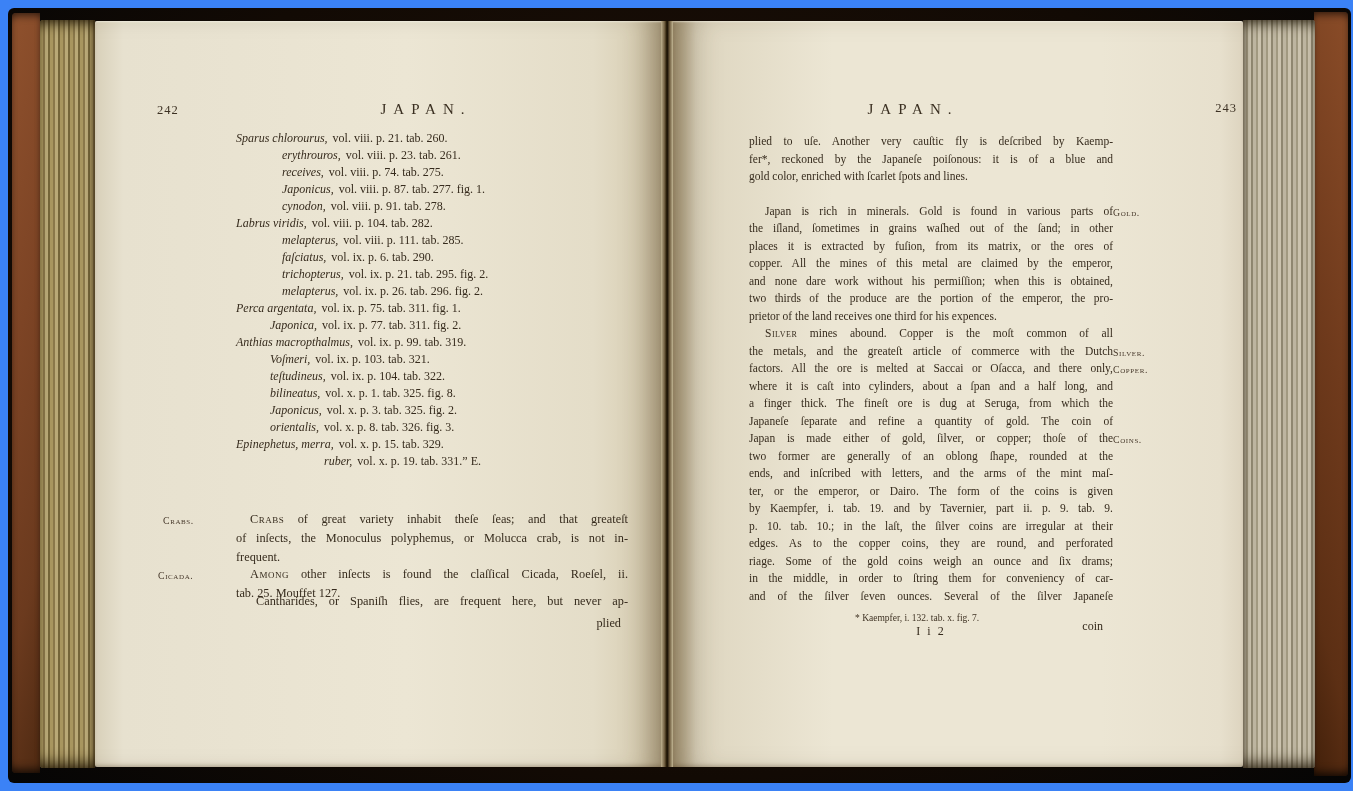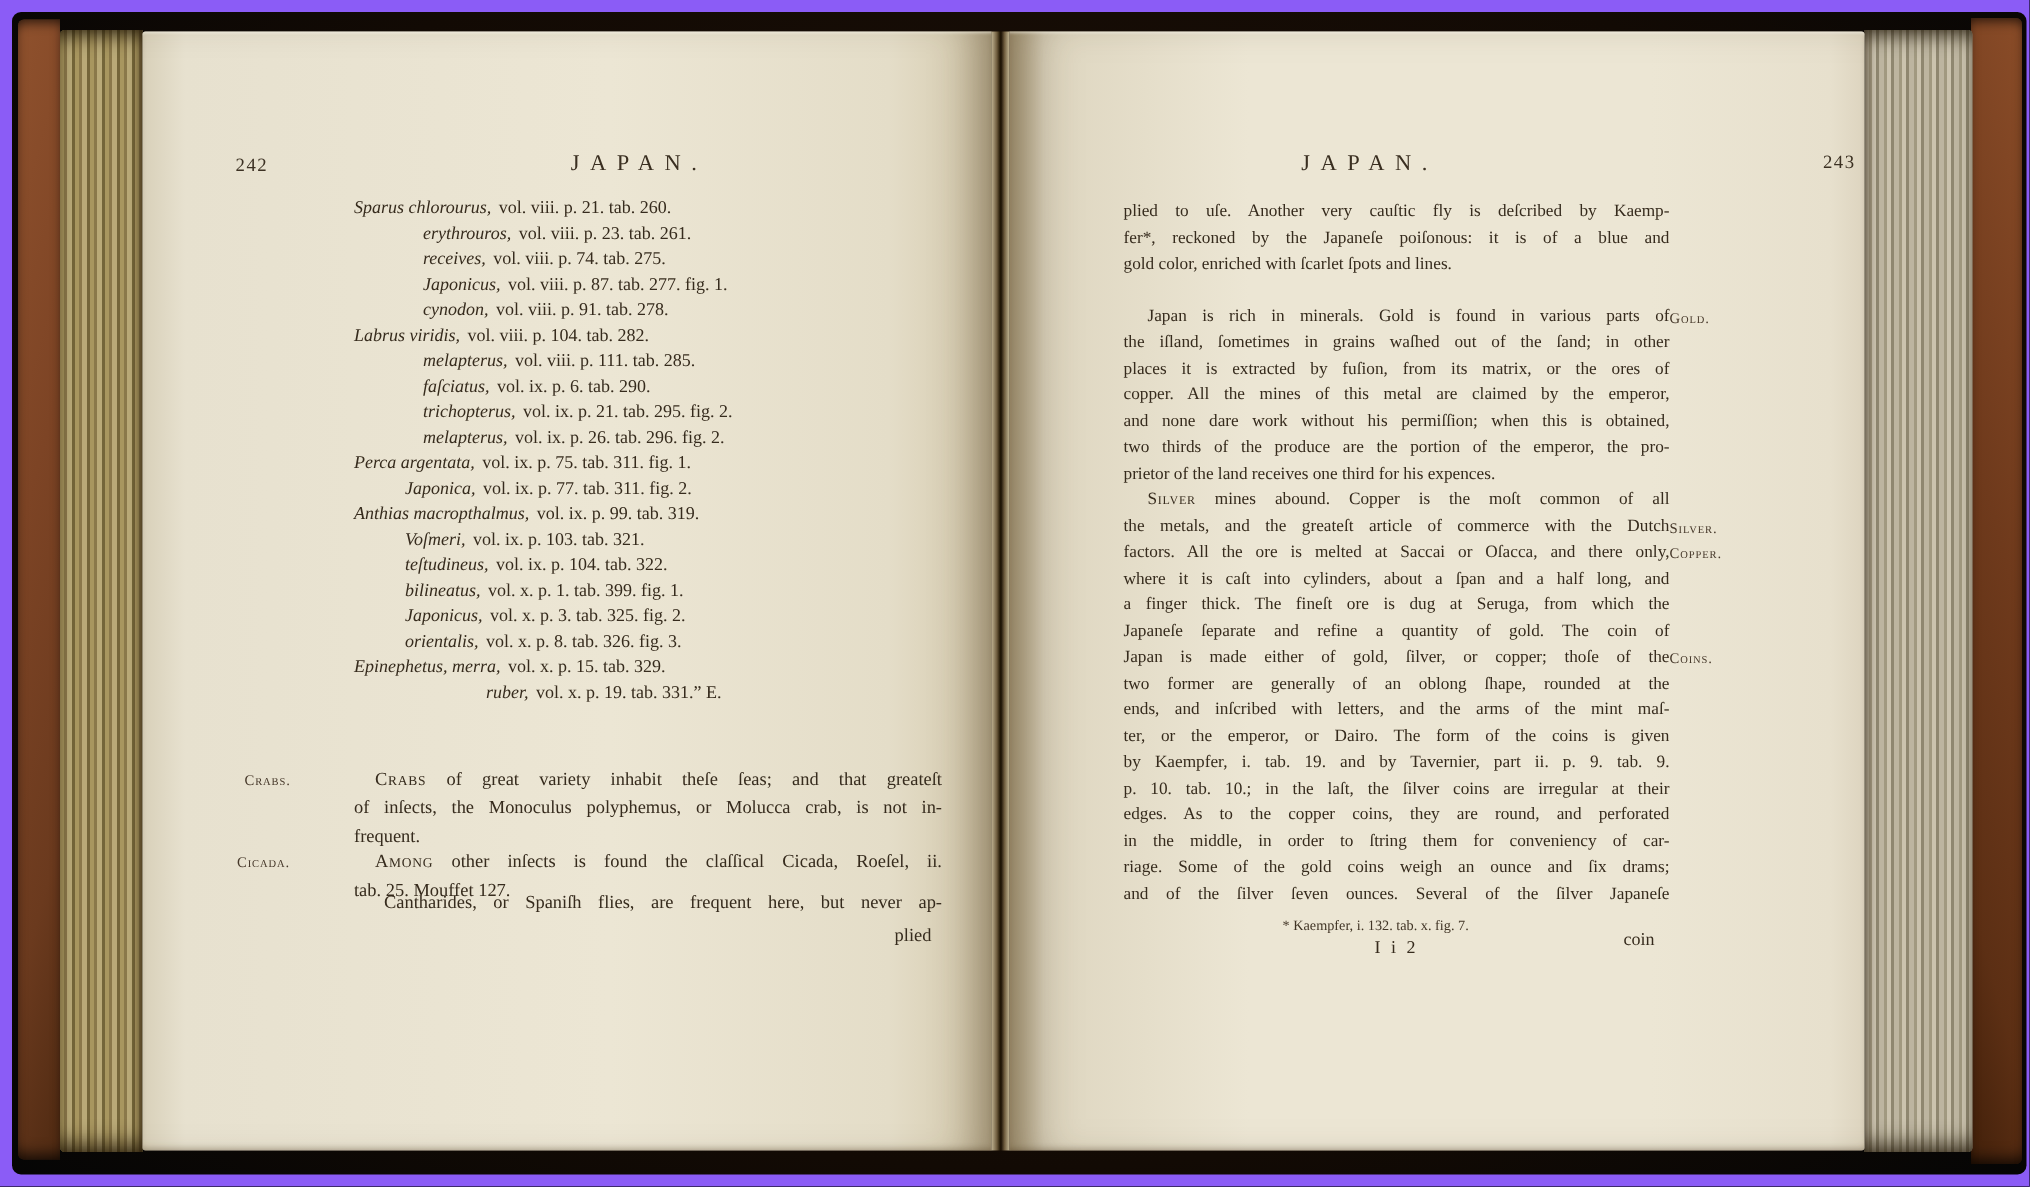--- a/index.html
+++ b/index.html
@@ -1,16 +1,16 @@
 <!DOCTYPE html>
 <html><head>
 <meta charset="utf-8">
 <style>
   html,body{margin:0;padding:0;background:#050505;}
-  .scene{position:relative;width:1353px;height:791px;background:#8b5cf6;overflow:hidden;
+  .scene{position:relative;width:1353px;height:791px;background:#3b82f6;overflow:hidden;
          font-family:"Liberation Serif","DejaVu Serif",serif;color:#362b1d;}
   .book-base{position:absolute;left:8px;top:8px;right:2px;bottom:8px;background:
     radial-gradient(ellipse at 50% 45%, #23140a 0%, #120a04 70%, #050505 100%);border-radius:6px;}
   .cover{position:absolute;}
   .cover.left{left:12px;top:13px;width:28px;height:760px;border-radius:4px 0 0 4px;
     background:linear-gradient(105deg,#8f512d 0%,#7d4425 40%,#6b3a1e 75%,#4f2a12 100%);
     box-shadow:inset 0 6px 8px -4px rgba(0,0,0,.7), inset 0 -8px 10px -5px rgba(0,0,0,.8);}
   .cover.right{left:1314px;top:12px;width:34px;height:764px;border-radius:0 4px 4px 0;
     background:linear-gradient(255deg,#8a4c28 0%,#6f3a1c 45%,#5c2f14 80%,#42200a 100%);
     box-shadow:inset 0 6px 8px -4px rgba(0,0,0,.7), inset 0 -8px 10px -5px rgba(0,0,0,.8);}
@@ -80,21 +80,21 @@
       <div class="lst ind0"><span class="nm">Labrus viridis,</span><span>vol. viii. p. 104. tab. 282.</span></div>
       <div class="lst ind1"><span class="nm">melapterus,</span><span>vol. viii. p. 111. tab. 285.</span></div>
       <div class="lst ind1"><span class="nm">faſciatus,</span><span>vol. ix. p. 6. tab. 290.</span></div>
       <div class="lst ind1"><span class="nm">trichopterus,</span><span>vol. ix. p. 21. tab. 295. fig. 2.</span></div>
       <div class="lst ind1"><span class="nm">melapterus,</span><span>vol. ix. p. 26. tab. 296. fig. 2.</span></div>
       <div class="lst ind0"><span class="nm">Perca argentata,</span><span>vol. ix. p. 75. tab. 311. fig. 1.</span></div>
       <div class="lst ind2"><span class="nm">Japonica,</span><span>vol. ix. p. 77. tab. 311. fig. 2.</span></div>
       <div class="lst ind0"><span class="nm">Anthias macropthalmus,</span><span>vol. ix. p. 99. tab. 319.</span></div>
       <div class="lst ind2"><span class="nm">Voſmeri,</span><span>vol. ix. p. 103. tab. 321.</span></div>
       <div class="lst ind2"><span class="nm">teſtudineus,</span><span>vol. ix. p. 104. tab. 322.</span></div>
-      <div class="lst ind2"><span class="nm">bilineatus,</span><span>vol. x. p. 1. tab. 399. fig. 1.</span></div>
+      <div class="lst ind2"><span class="nm">bilineatus,</span><span>vol. x. p. 1. tab. 325. fig. 8.</span></div>
       <div class="lst ind2"><span class="nm">Japonicus,</span><span>vol. x. p. 3. tab. 325. fig. 2.</span></div>
       <div class="lst ind2"><span class="nm">orientalis,</span><span>vol. x. p. 8. tab. 326. fig. 3.</span></div>
       <div class="lst ind0"><span class="nm">Epinephetus, merra,</span><span>vol. x. p. 15. tab. 329.</span></div>
       <div class="lst ind3"><span class="nm">ruber,</span><span>vol. x. p. 19. tab. 331.” E.</span></div>
     </div>
 
     <div class="lpara" style="top:489px;">
       <div class="tl" style="padding-left:14px;"><span class="mnote" style="left:-73px;">Crabs.</span><span class="sc">Crabs</span><span> of great variety inhabit theſe ſeas; and that greateſt</span></div>
       <div class="tl"><span>of inſects, the </span><span class="i">Monoculus polyphemus</span><span>, or </span><span class="i">Molucca</span><span> crab, is not in-</span></div>
       <div class="tl last"><span>frequent.</span></div>
@@ -133,22 +133,22 @@
       <div class="tl"><span>where it is caſt into cylinders, about a ſpan and a half long, and</span></div>
       <div class="tl"><span>a finger thick. The fineſt ore is dug at </span><span class="i">Seruga</span><span>, from which the</span></div>
       <div class="tl"><span class="i">Japaneſe</span><span> ſeparate and refine a quantity of gold. The coin of</span></div>
       <div class="tl"><span class="mnote mr">Coins.</span><span class="i">Japan</span><span> is made either of gold, ſilver, or copper; thoſe of the</span></div>
       <div class="tl"><span>two former are generally of an oblong ſhape, rounded at the</span></div>
       <div class="tl"><span>ends, and inſcribed with letters, and the arms of the mint maſ-</span></div>
       <div class="tl"><span>ter, or the emperor, or </span><span class="i">Dairo</span><span>. The form of the coins is given</span></div>
       <div class="tl"><span>by </span><span class="i">Kaempfer</span><span>, i. tab. 19. and by </span><span class="i">Tavernier</span><span>, part ii. p. 9. tab. 9.</span></div>
       <div class="tl"><span>p. 10. tab. 10.; in the laſt, the ſilver coins are irregular at their</span></div>
       <div class="tl"><span>edges. As to the copper coins, they are round, and perforated</span></div>
+      <div class="tl"><span>riage. Some of the gold coins weigh an ounce and ſix drams;</span></div>
       <div class="tl"><span>in the middle, in order to ſtring them for conveniency of car-</span></div>
-      <div class="tl"><span>riage. Some of the gold coins weigh an ounce and ſix drams;</span></div>
       <div class="tl"><span>and of the ſilver ſeven ounces. Several of the ſilver </span><span class="i">Japaneſe</span></div>
     </div>
 
     <div class="footnote">* Kaempfer, i. 132. tab. x. fig. 7.</div>
     <div class="signature">I i 2</div>
     <div class="catchword-r">coin</div>
   </div>
 </div>
 
 </body></html>

